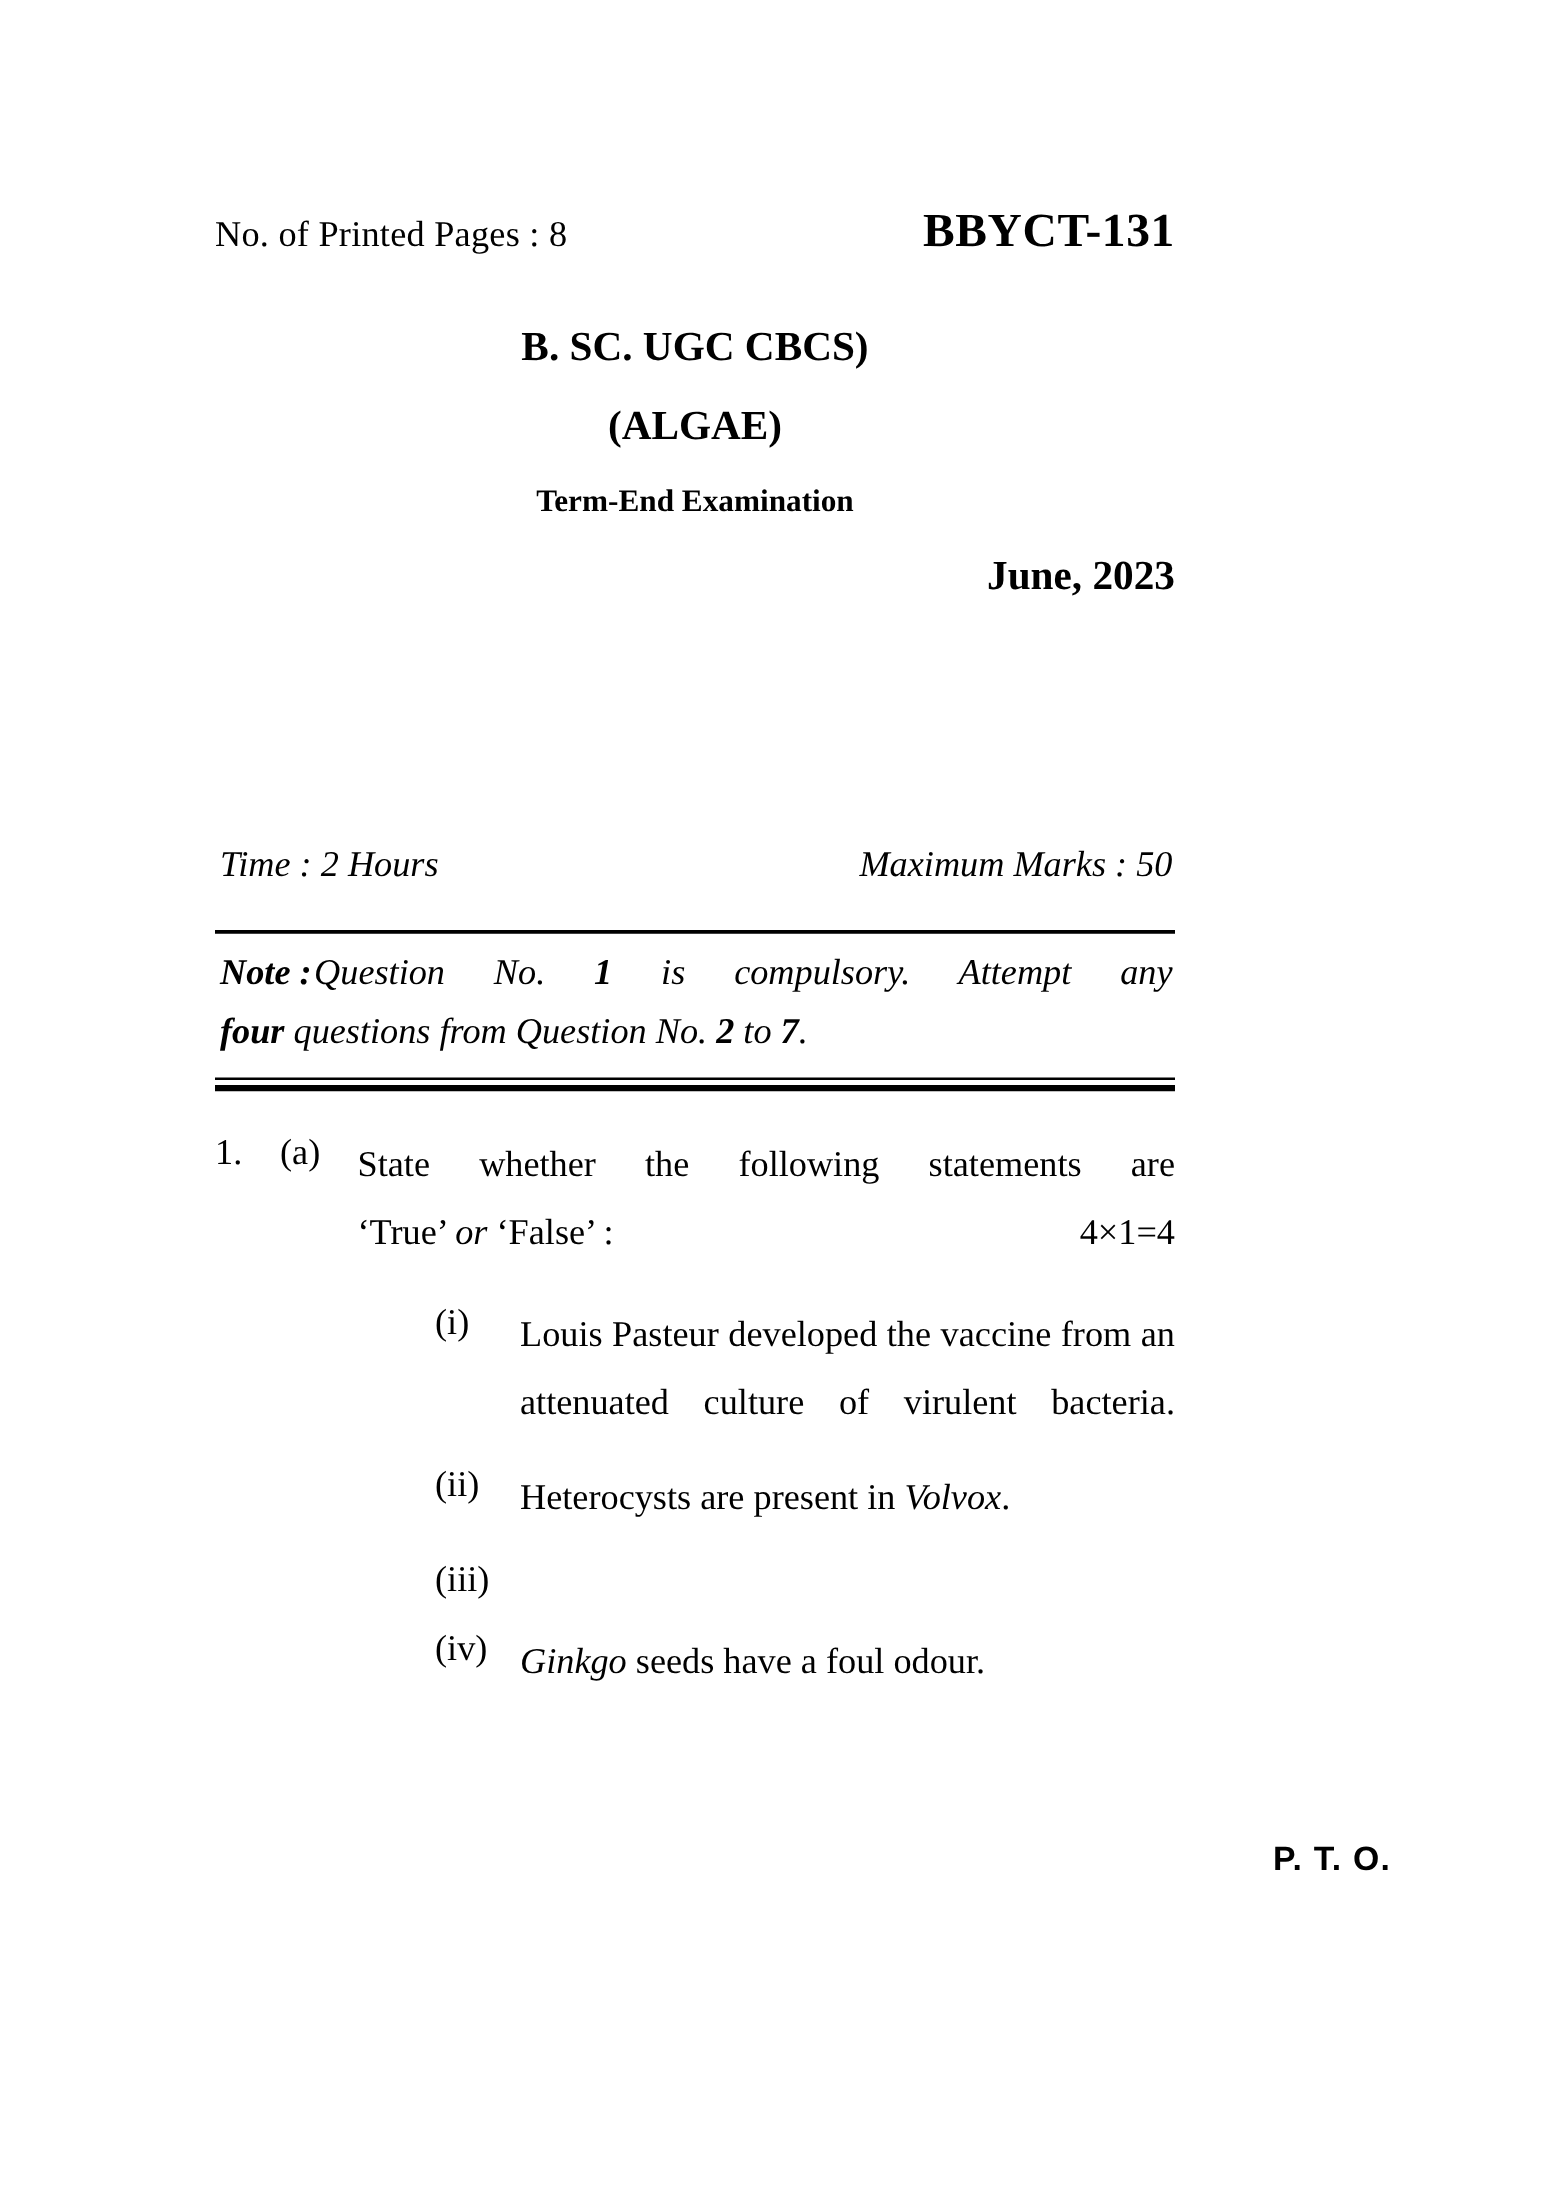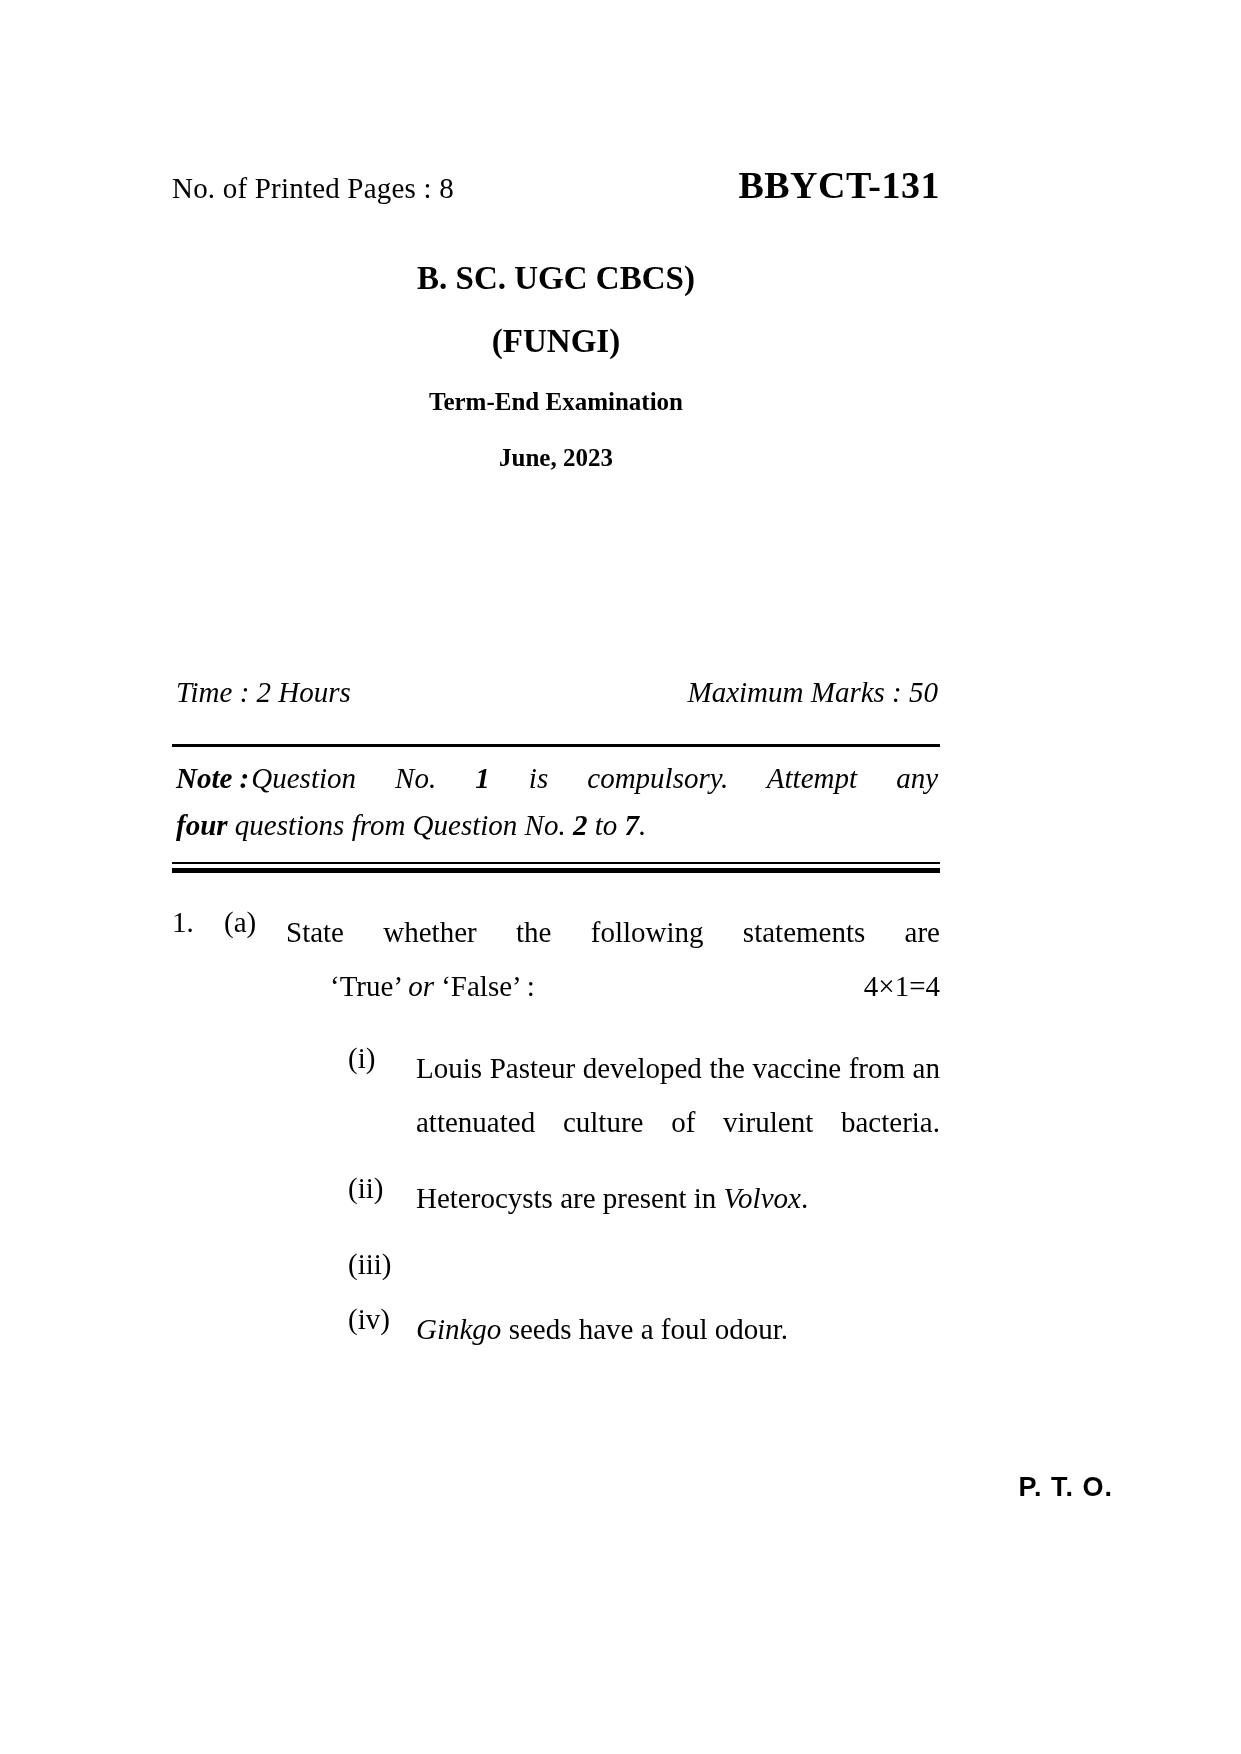--- a/index.html
+++ b/index.html
@@ -70,22 +70,23 @@
   }
   .t-progcode {
     font-size: 33px;
     margin-bottom: 31px;
   }
   .t-term {
     font-size: 25px;
     margin-bottom: 31px;
   }
   .t-month {
-    font-size: 25px;
+    font-size: 33px;
     margin-bottom: 55px;
+    text-align: right;
   }
   .t-subject {
     font-family: "Liberation Sans", "DejaVu Sans", sans-serif;
     font-weight: bold;
     font-size: 29px;
     line-height: 1.52;
     letter-spacing: 0.1px;
   }
 
   
@@ -187,21 +188,20 @@
   .just-full {
     text-align: justify;
     text-align-last: justify;
     line-height: 1.86;
   }
   .marks-line {
     display: flex;
     justify-content: space-between;
     align-items: baseline;
     line-height: 1.86;
-    margin-left: 44px;
   }
   .it { font-style: italic; }
 
   .sub-list {
     margin-top: 28px;
     margin-left: 62px;
   }
   .sub-row {
     display: flex;
     align-items: flex-start;
@@ -231,21 +231,21 @@
 
 <div class="page">
 
   <div class="header-row">
     <span class="printed-pages">No. of Printed Pages : 8</span>
     <span class="course-code">BBYCT-131</span>
   </div>
 
   <div class="title-block">
     <div class="t-line t-prog">B. SC. UGC CBCS)</div>
-    <div class="t-line t-progcode">(FUNGI)</div>
+    <div class="t-line t-progcode">(ALGAE)</div>
     <div class="t-line t-term">Term-End Examination</div>
     <div class="t-line t-month">June, 2023</div>
   </div>
 
   <div class="meta-row">
     <span>Time : 2 Hours</span>
     <span>Maximum Marks : 50</span>
   </div>
 
   <div class="rule rule-top"></div>

